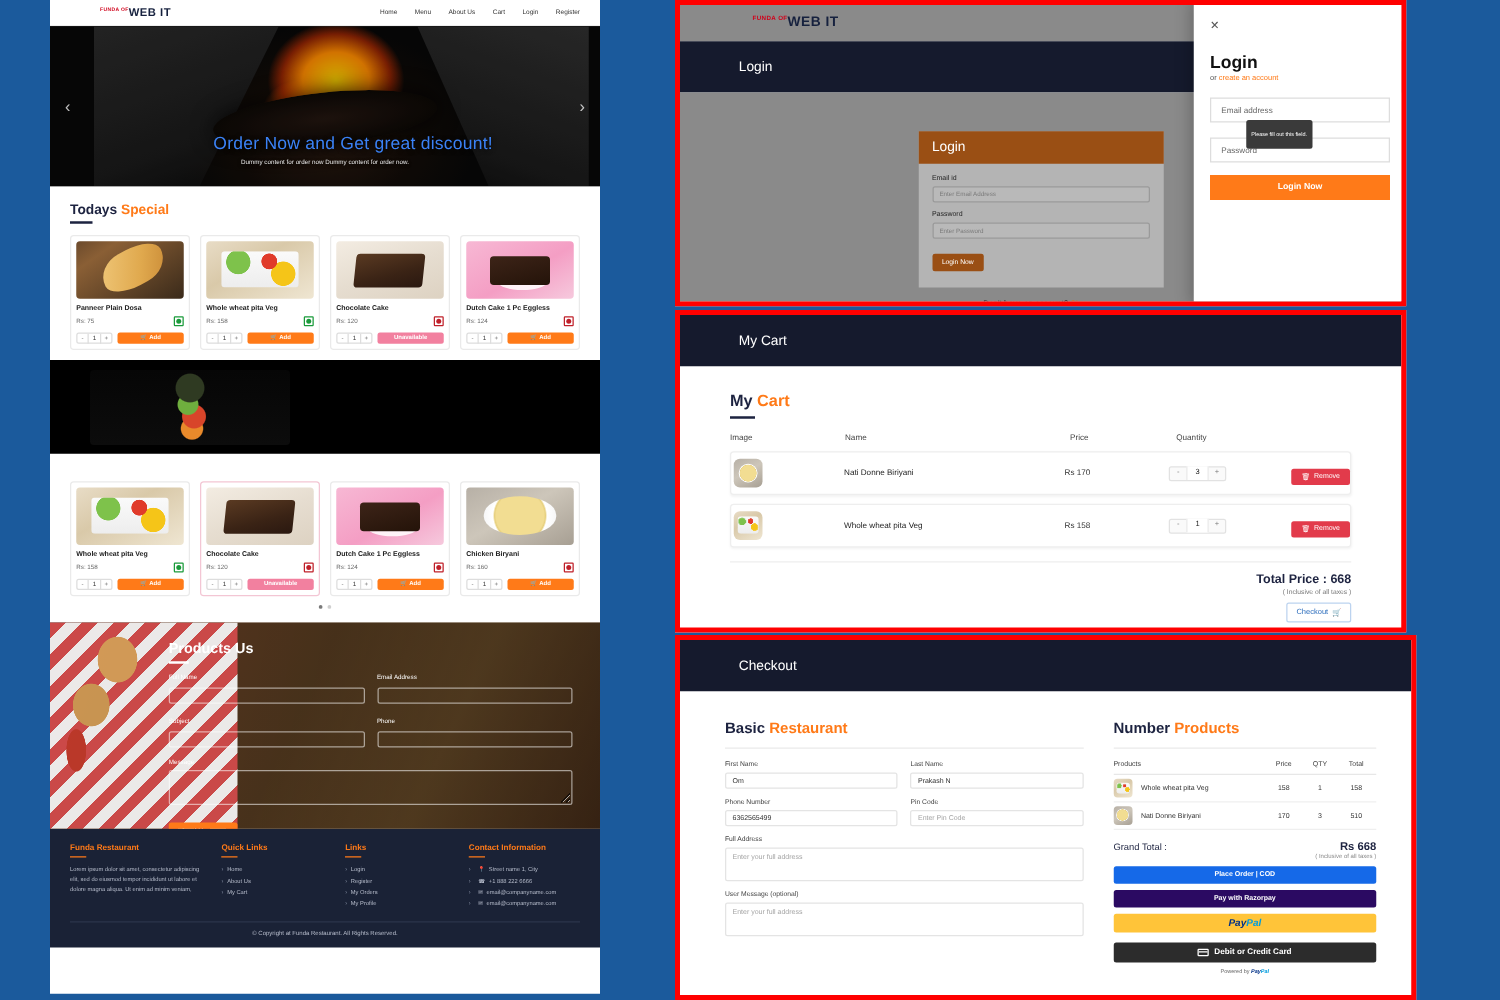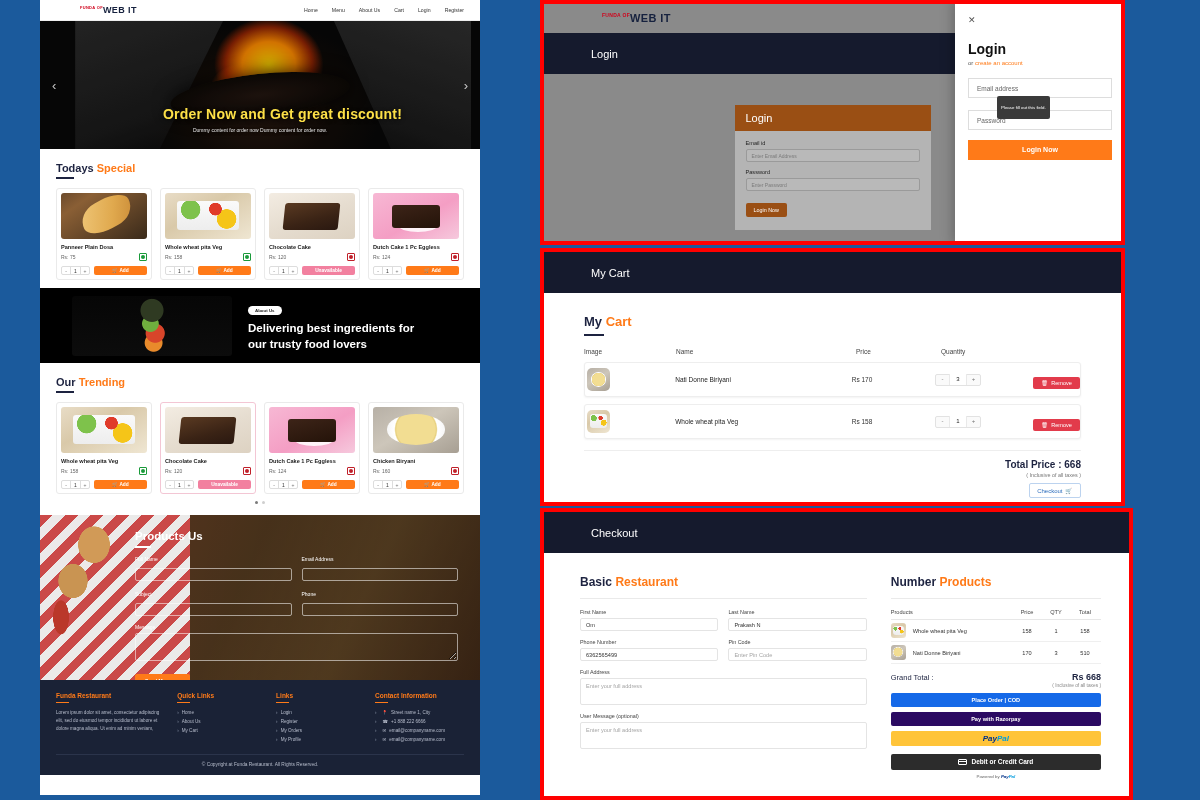--- a/index.html
+++ b/index.html
@@ -55,21 +55,21 @@
   }
   .hero-arm2{
     position:absolute; right:2%; top:0; width:48%; height:100%;
     background:linear-gradient(200deg,#303030 0%,#1a1a1a 65%,rgba(0,0,0,0) 92%);
     clip-path:polygon(35% 0,100% 0,100% 100%,62% 100%);
   }
   .hero-overlay{ position:absolute; inset:0; background:rgba(0,0,0,.18); }
   .hero-txt{
     position:absolute; left:0; right:0; bottom:16px; text-align:center; z-index:3;
   }
-  .hero-title{ color:#fde047; font-size:14px; font-weight:bold; letter-spacing:.2px; text-shadow:0 1px 4px rgba(0,0,0,.7);padding-left:45px;}
+  .hero-title{ color:#3b82f6; font-size:14px; font-weight:normal; letter-spacing:.2px; text-shadow:0 1px 4px rgba(0,0,0,.7);padding-left:45px;}
   .hero-sub{ color:#e9e9e9; font-size:5px; margin-top:5px; text-shadow:0 1px 3px rgba(0,0,0,.8);}
   .hero-arrow{
     position:absolute; top:50%; transform:translateY(-50%);
     color:rgba(255,255,255,.75); font-size:13px; z-index:4; cursor:pointer;
     user-select:none;
   }
   .hero-arrow.left{ left:12px; } .hero-arrow.right{ right:12px; }
 
   
   .sec{ padding:13px 16px 8px; background:#fff; }
@@ -435,31 +435,23 @@
             </div>
             <div class="btn-add">🛒 <span>Add</span></div>
           </div>
         </div>
 
       </div>
     </div>
 
     <div class="about-strip">
       <div class="about-img"></div>
-      <div class="about-txt">
-        <div class="about-badge">About Us</div>
-        <div class="about-head">Delivering best ingredients for our trusty food lovers</div>
-      </div>
     </div>
 
     <div class="sec">
-      <div class="sec-title">
-        <span>Our</span>
-        <span class="hi">Trending</span>
-      </div>
       <div class="cards">
 
         <div class="card">
           <div class="card-img t-thali"></div>
           <div class="card-name">Whole wheat pita Veg</div>
           <div class="card-row">
             <span class="card-price">Rs: 158</span>
             <span class="veg-mark">
                 <i></i>
               </span>

